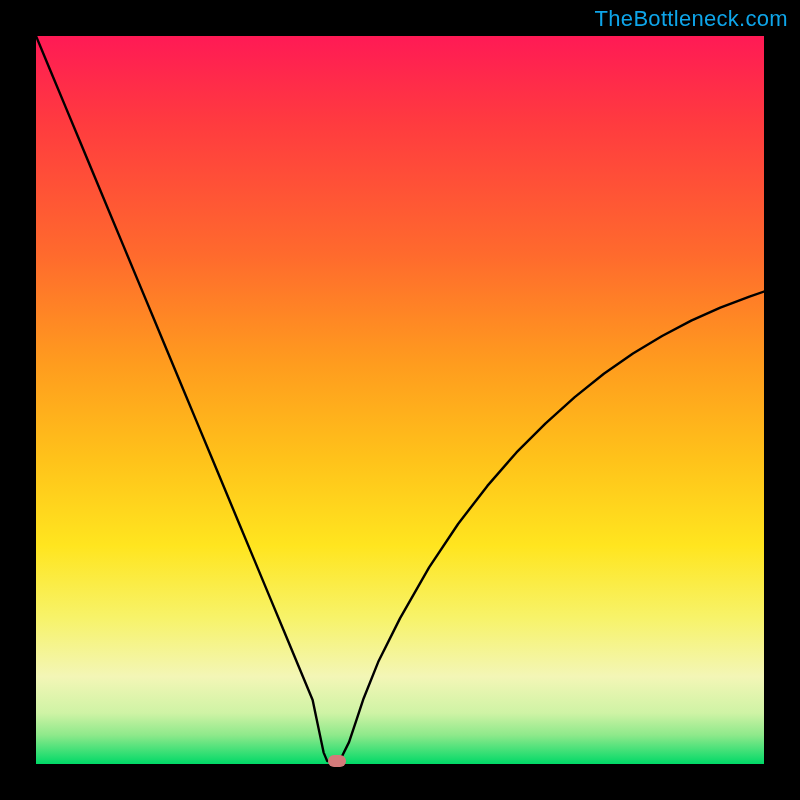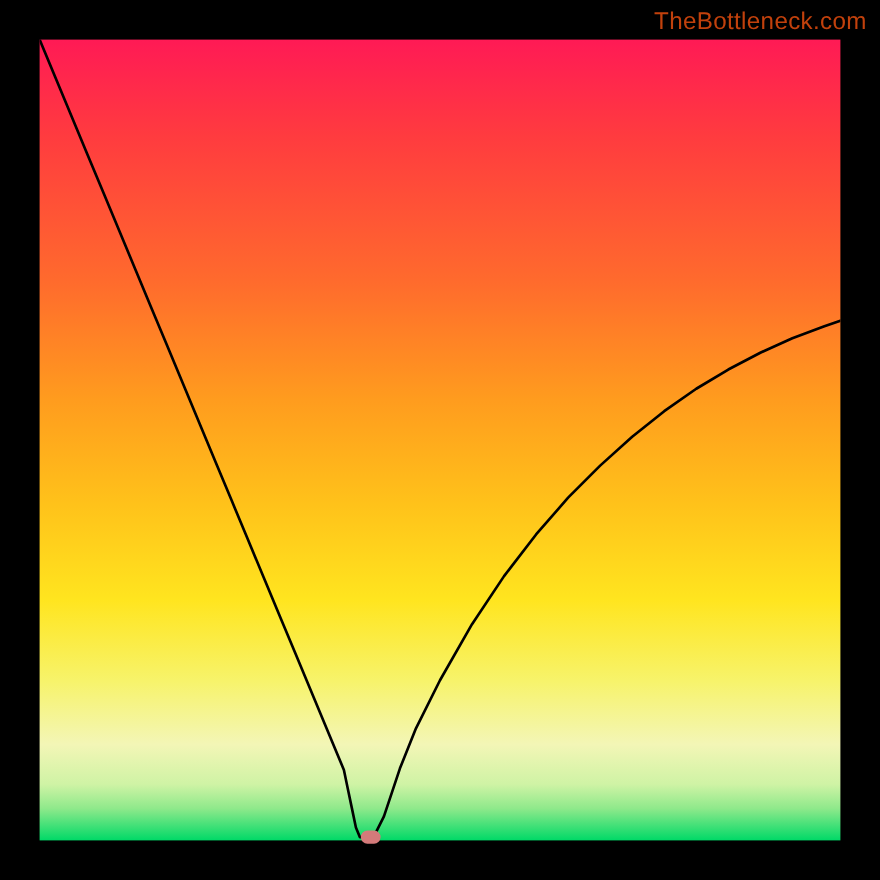--- a/index.html
+++ b/index.html
@@ -41,21 +41,21 @@
     position: absolute;
     width: 18px;
     height: 12px;
     border-radius: 6px;
     transform: translate(-50%, -50%);
   }
   .watermark {
     position: absolute;
     top: 6px;
     right: 12px;
-    color: #c2410c;
+    color: #0ea5e9;
     font-size: 22px;
     letter-spacing: 0.3px;
     user-select: none;
   }
   svg { display: block; }
 </style>
 </head>
 <body>
 
 <div class="frame">

